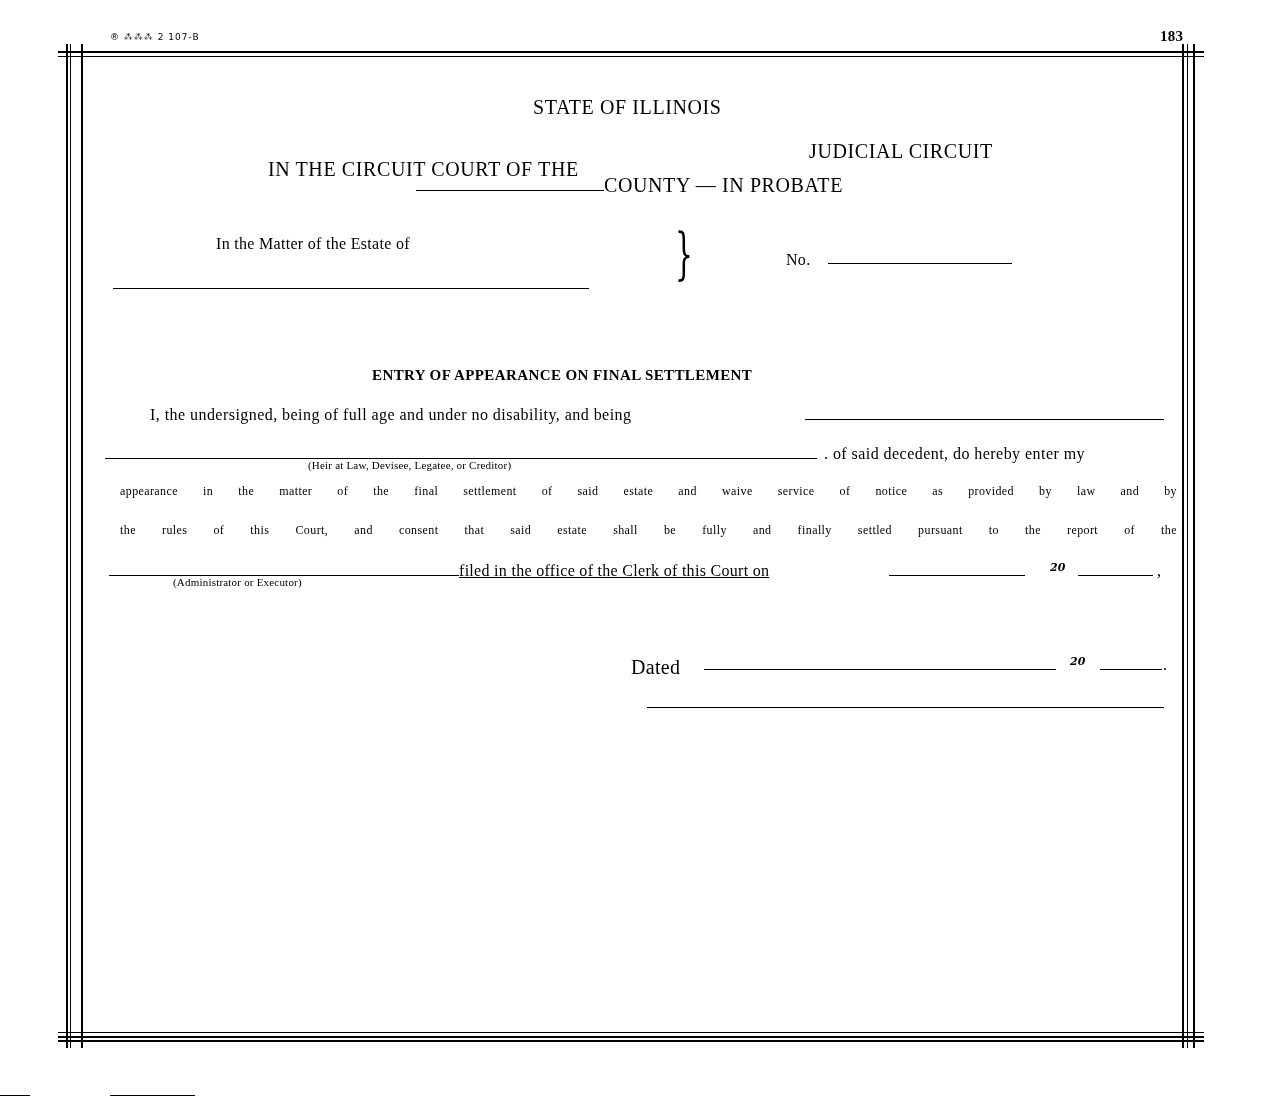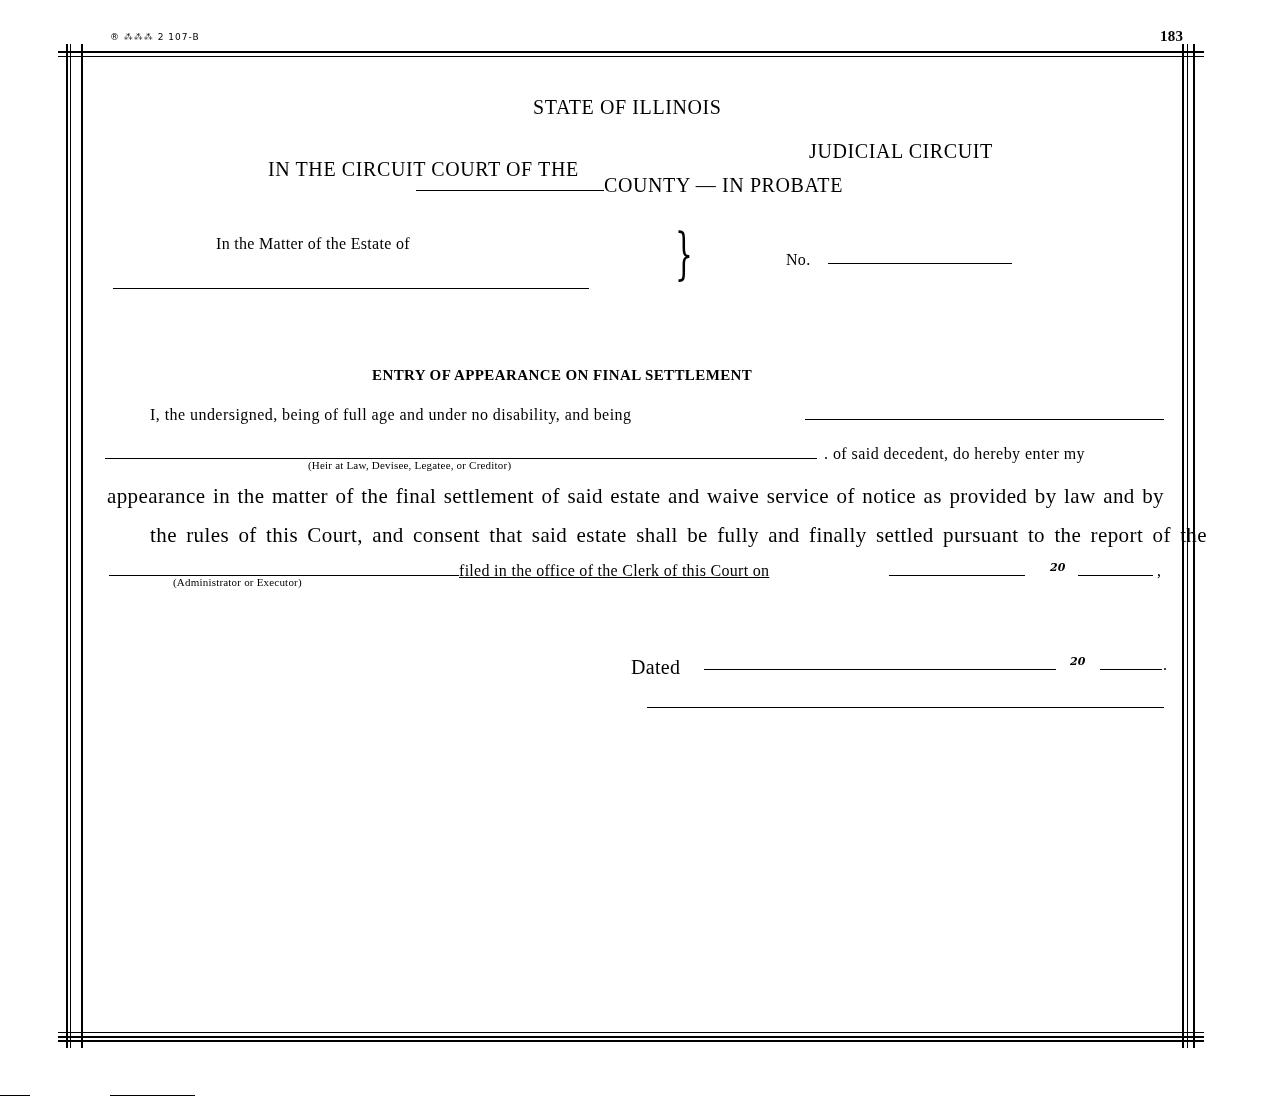--- a/index.html
+++ b/index.html
@@ -6,21 +6,21 @@
   body { width:1275px; height:1100px; position:relative; overflow:hidden;
          font-family:"Liberation Serif","DejaVu Serif",serif; color:#000; }
   .vline { position:absolute; background:#000; width:2px; }
   .hline { position:absolute; background:#000; height:2px; }
   .hline.thin { height:1px; }
   .txt { position:absolute; white-space:nowrap; font-size:16px; letter-spacing:0.3px; }
   .bold { font-weight:bold; }
   .caps { font-size:20px; letter-spacing:0.6px; }
   .small { font-size:11px; letter-spacing:0.2px; }
   .blank { position:absolute; border-bottom:1.5px solid #000; height:0; }
-  .just { position:absolute; left:107px; width:1057px; font-size:21px; text-align:justify;
+  .just { position:absolute; left:120px; width:1057px; font-size:12px; text-align:justify;
           text-align-last:justify; letter-spacing:0.4px; white-space:nowrap; }
   .scribble { position:absolute; font-family:"DejaVu Serif",serif; font-style:italic; font-weight:bold; font-size:11px; }
   .form-code { position:absolute; font-size:9px; font-family:"DejaVu Sans",sans-serif; letter-spacing:1px; }
   .bracket { position:absolute; font-size:56px; font-family:"DejaVu Serif",serif; line-height:1; transform:scaleX(0.5); }
 </style>
 </head>
 <body>
 
 <div>
 
@@ -65,21 +65,21 @@
 <div class="txt bold" style="left:372px; top:367px; font-size:15px; letter-spacing:0.4px;">ENTRY OF APPEARANCE ON FINAL SETTLEMENT</div>
 
 <div class="txt" style="left:150px; top:406px; letter-spacing:0.45px;">I, the undersigned, being of full age and under no disability, and being</div>
 <div class="blank" style="left:805px; top:419px; width:359px;"></div>
 
 <div class="blank" style="left:105px; top:458px; width:712px;"></div>
 <div class="txt" style="left:824px; top:445px; letter-spacing:0.45px;">. of said decedent, do hereby enter my</div>
 <div class="txt small" style="left:292px; top:459px;margin-left:16px;">(Heir at Law, Devisee, Legatee, or Creditor)</div>
 
 <div class="just" style="top:484px;">appearance in the matter of the final settlement of said estate and waive service of notice as provided by law and by</div>
-<div class="just" style="top:523px;margin-left:43px;">the rules of this Court, and consent that said estate shall be fully and finally settled pursuant to the report of the</div>
+<div class="just" style="top:523px;">the rules of this Court, and consent that said estate shall be fully and finally settled pursuant to the report of the</div>
 
 <div class="blank" style="left:109px; top:575px; width:350px;"></div>
 <div class="txt" style="left:459px; top:562px; letter-spacing:0.3px;text-decoration:underline;">filed in the office of the Clerk of this Court on</div>
 <div class="blank" style="left:889px; top:575px; width:136px;"></div>
 <div class="scribble" style="left:1050px; top:561px;">20</div>
 <div class="blank" style="left:1078px; top:575px; width:75px;"></div>
 <div class="txt" style="left:1157px; top:562px;">,</div>
 <div class="txt small" style="left:173px; top:576px;">(Administrator or Executor)</div>
 
 <div class="txt" style="left:631px; top:656px; font-size:20px;">Dated</div>

